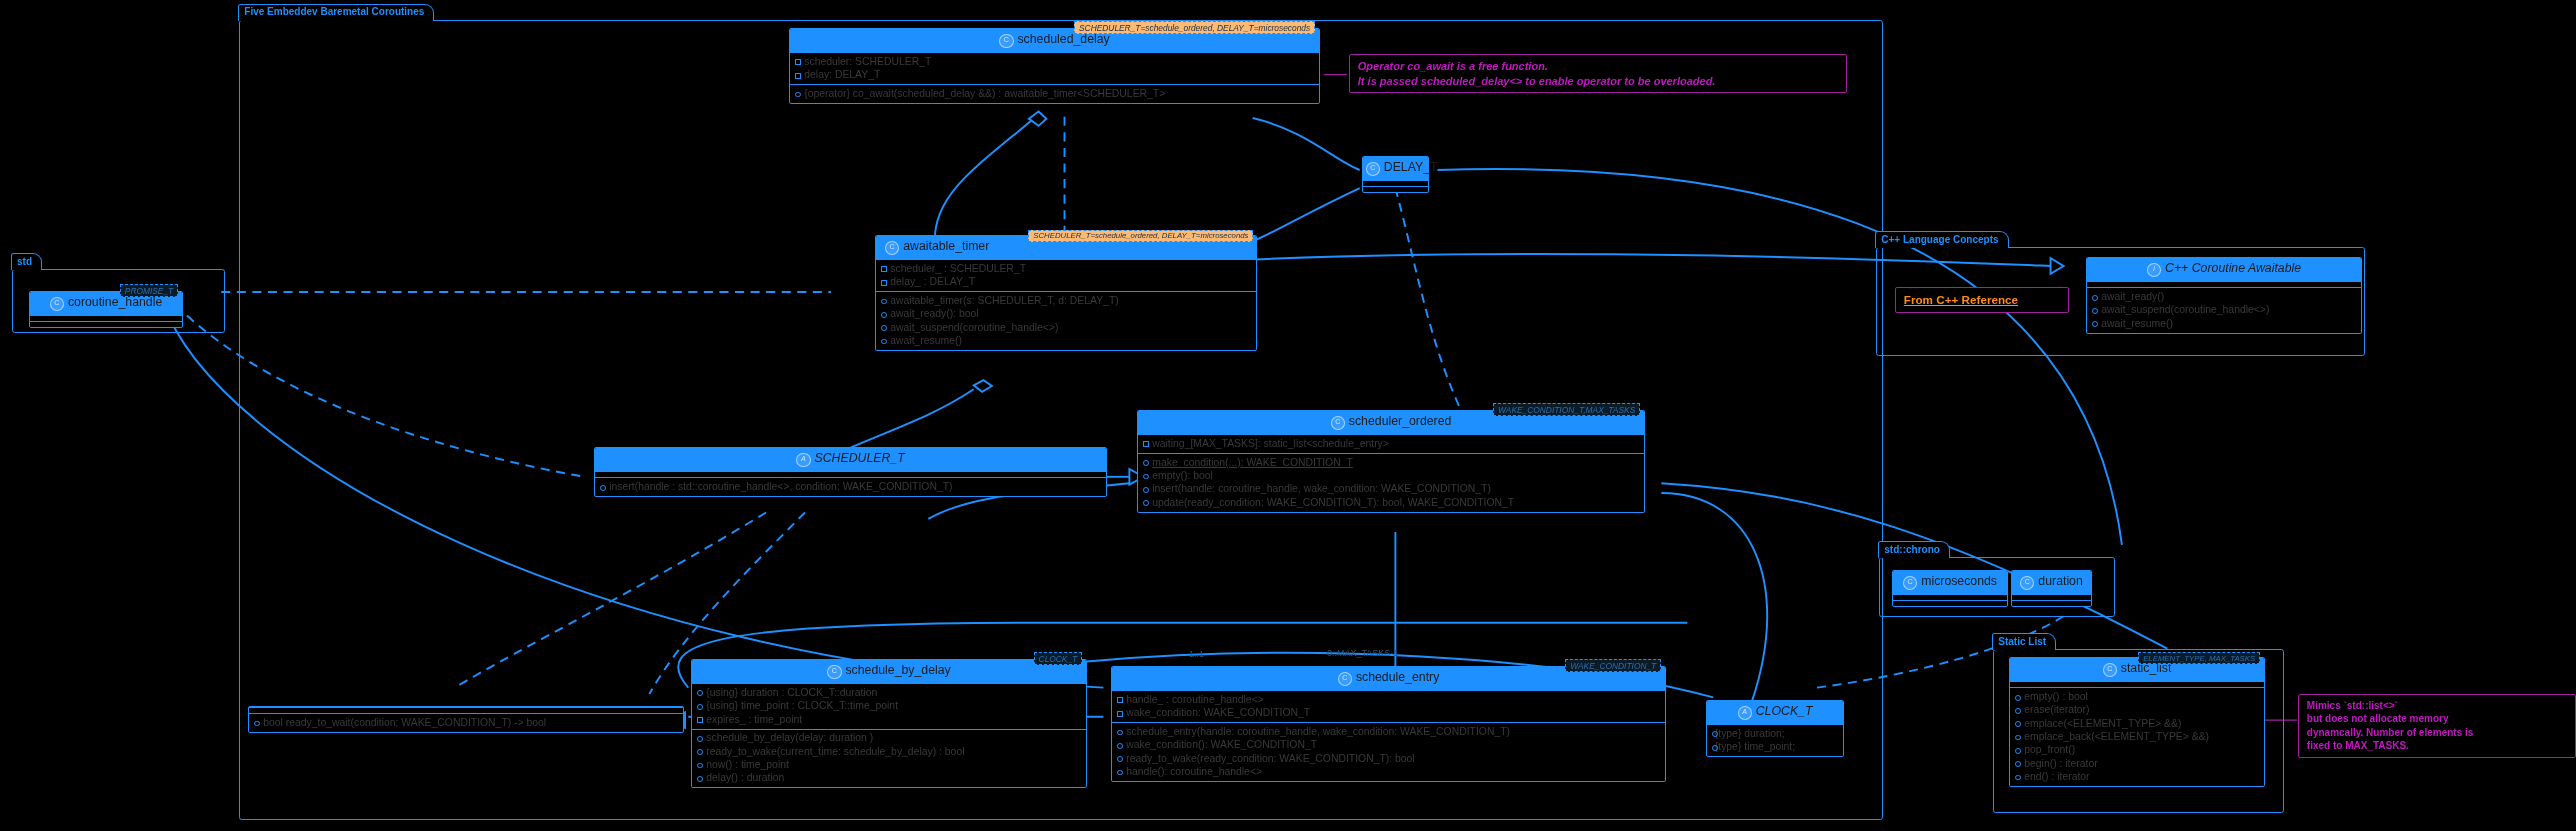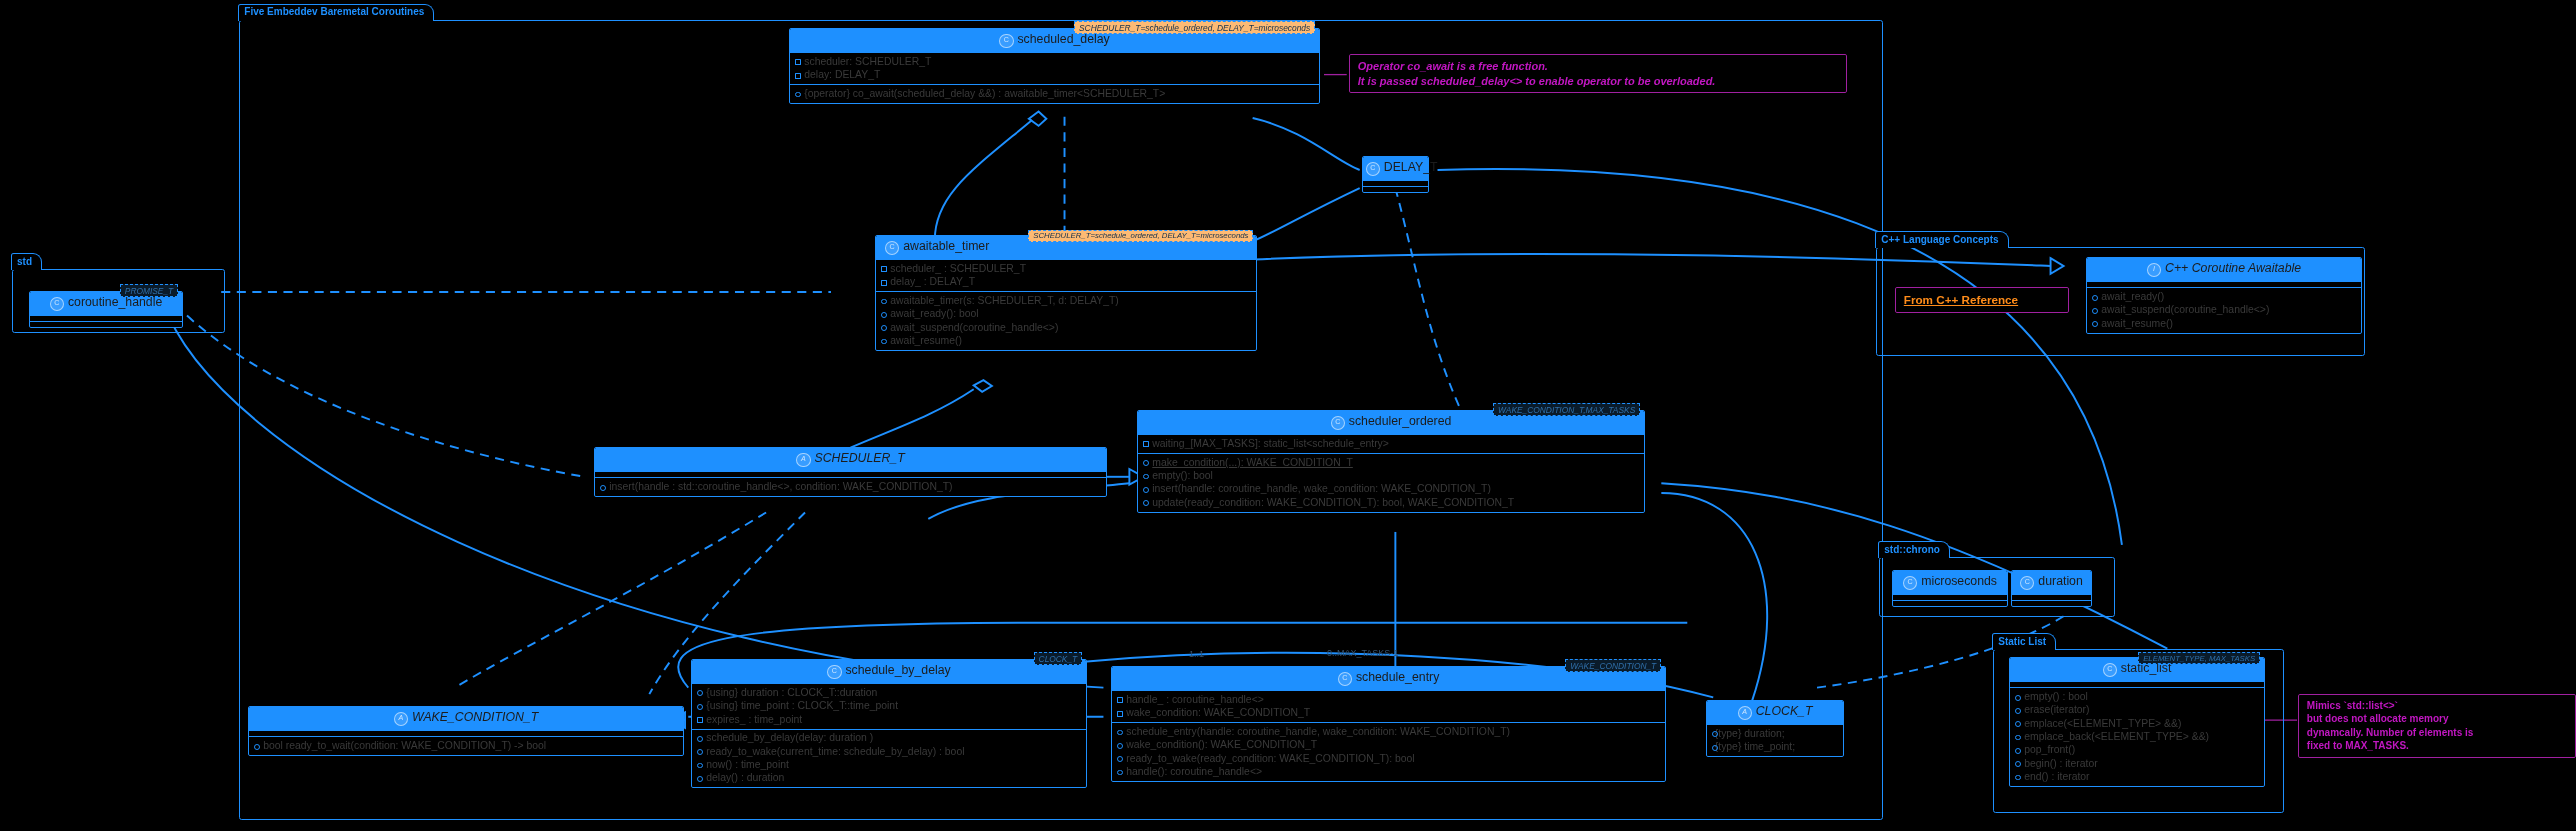--- a/index.html
+++ b/index.html
@@ -217,23 +217,20 @@
     </div>
     <div class="sec">
       <div class="row stat">make_condition(...): WAKE_CONDITION_T</div>
       <div class="row">empty(): bool</div>
       <div class="row">insert(handle: coroutine_handle, wake_condition: WAKE_CONDITION_T)</div>
       <div class="row">update(ready_condition: WAKE_CONDITION_T): bool, WAKE_CONDITION_T</div>
     </div>
   </div>
 
   <div class="cls abstract" style="left:248px;top:706px;width:436px;">
-    <div class="hdr">
-      <span class="cmark">A</span><span>WAKE_CONDITION_T</span>
-    </div>
     <div class="sec empty"></div>
     <div class="sec">
       <div class="row">bool ready_to_wait(condition: WAKE_CONDITION_T) -&gt; bool</div>
     </div>
   </div>
 
   <div class="cls" style="left:691px;top:659px;width:396px;">
     <div class="hdr">
       <span class="cmark">C</span><span>schedule_by_delay</span>
       <div class="tparam dark">CLOCK_T</div>

